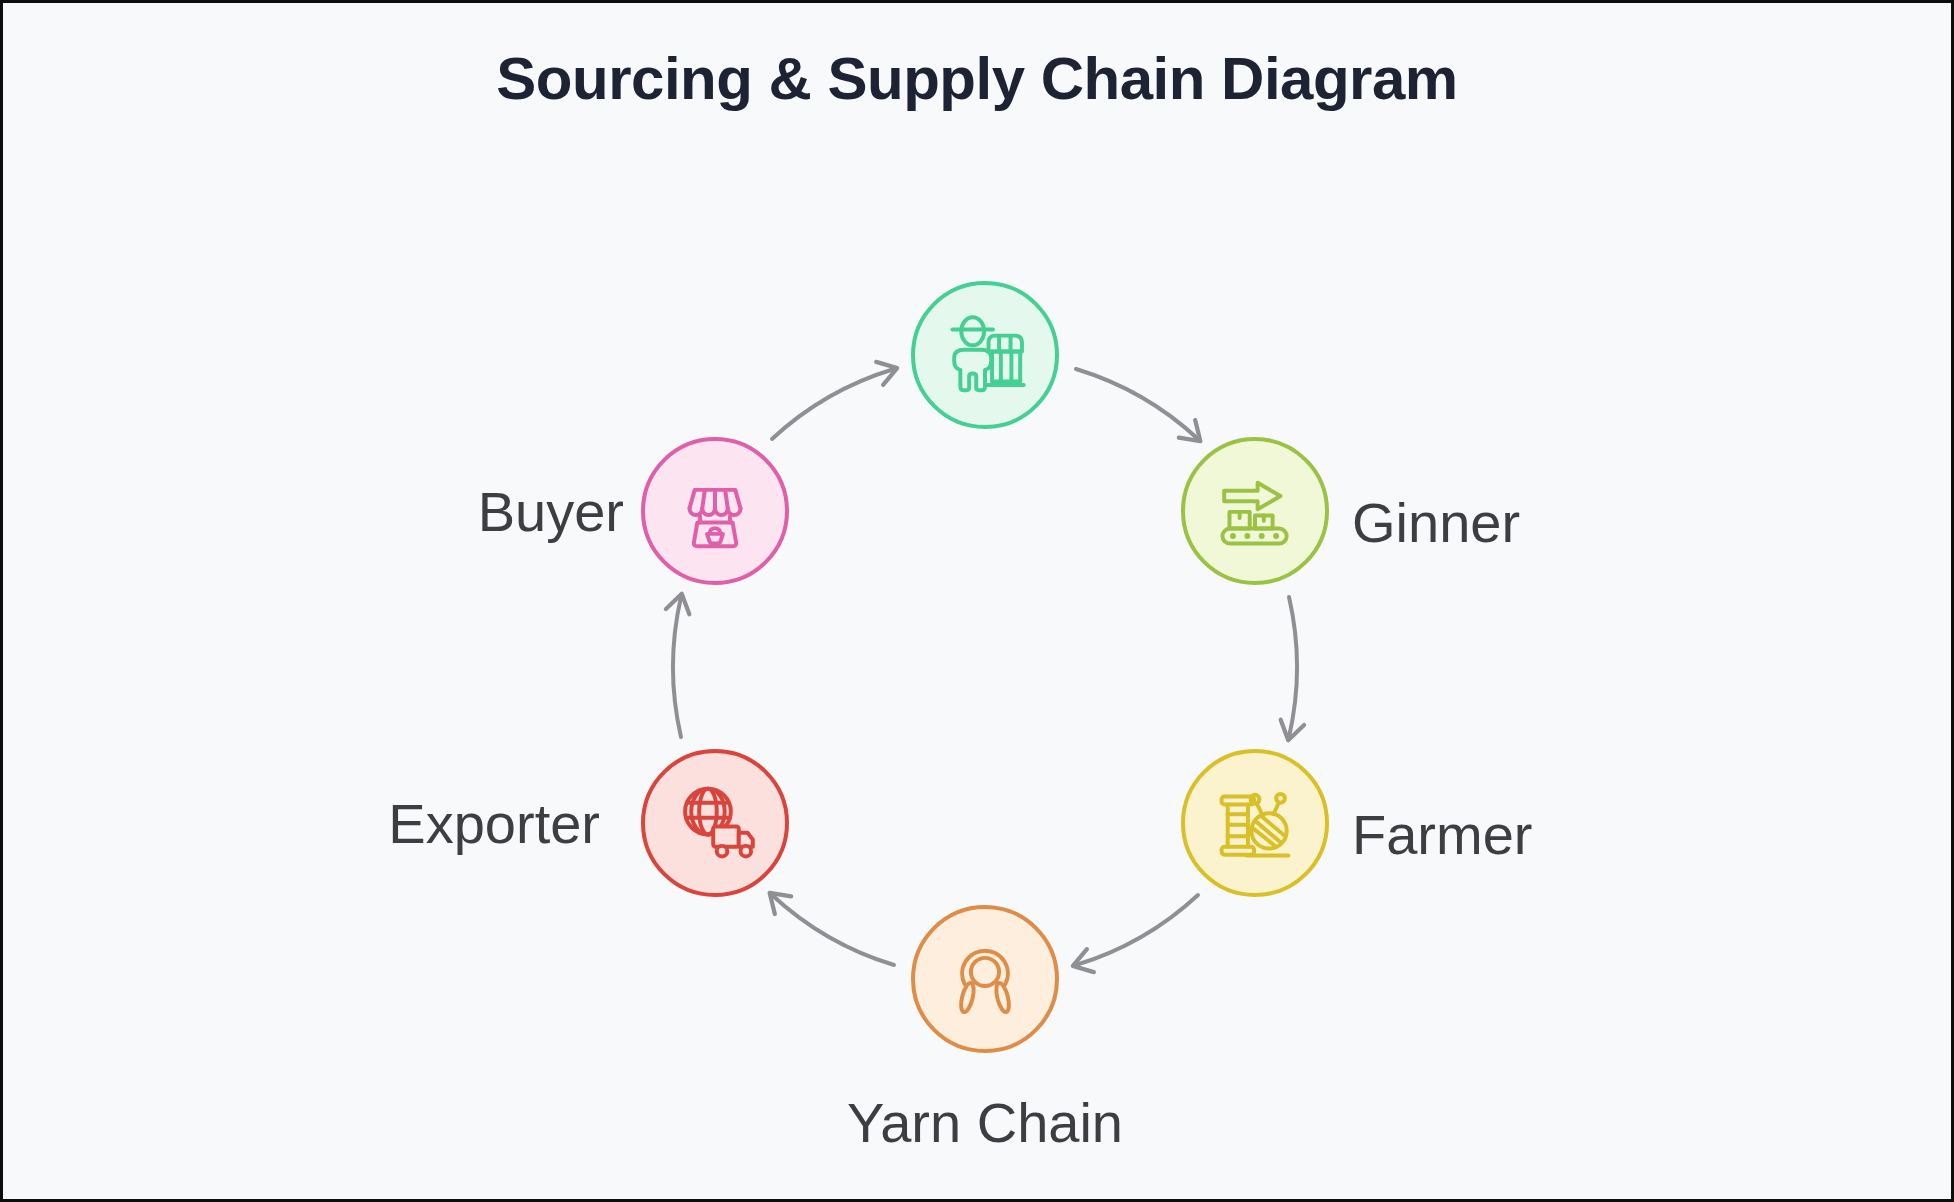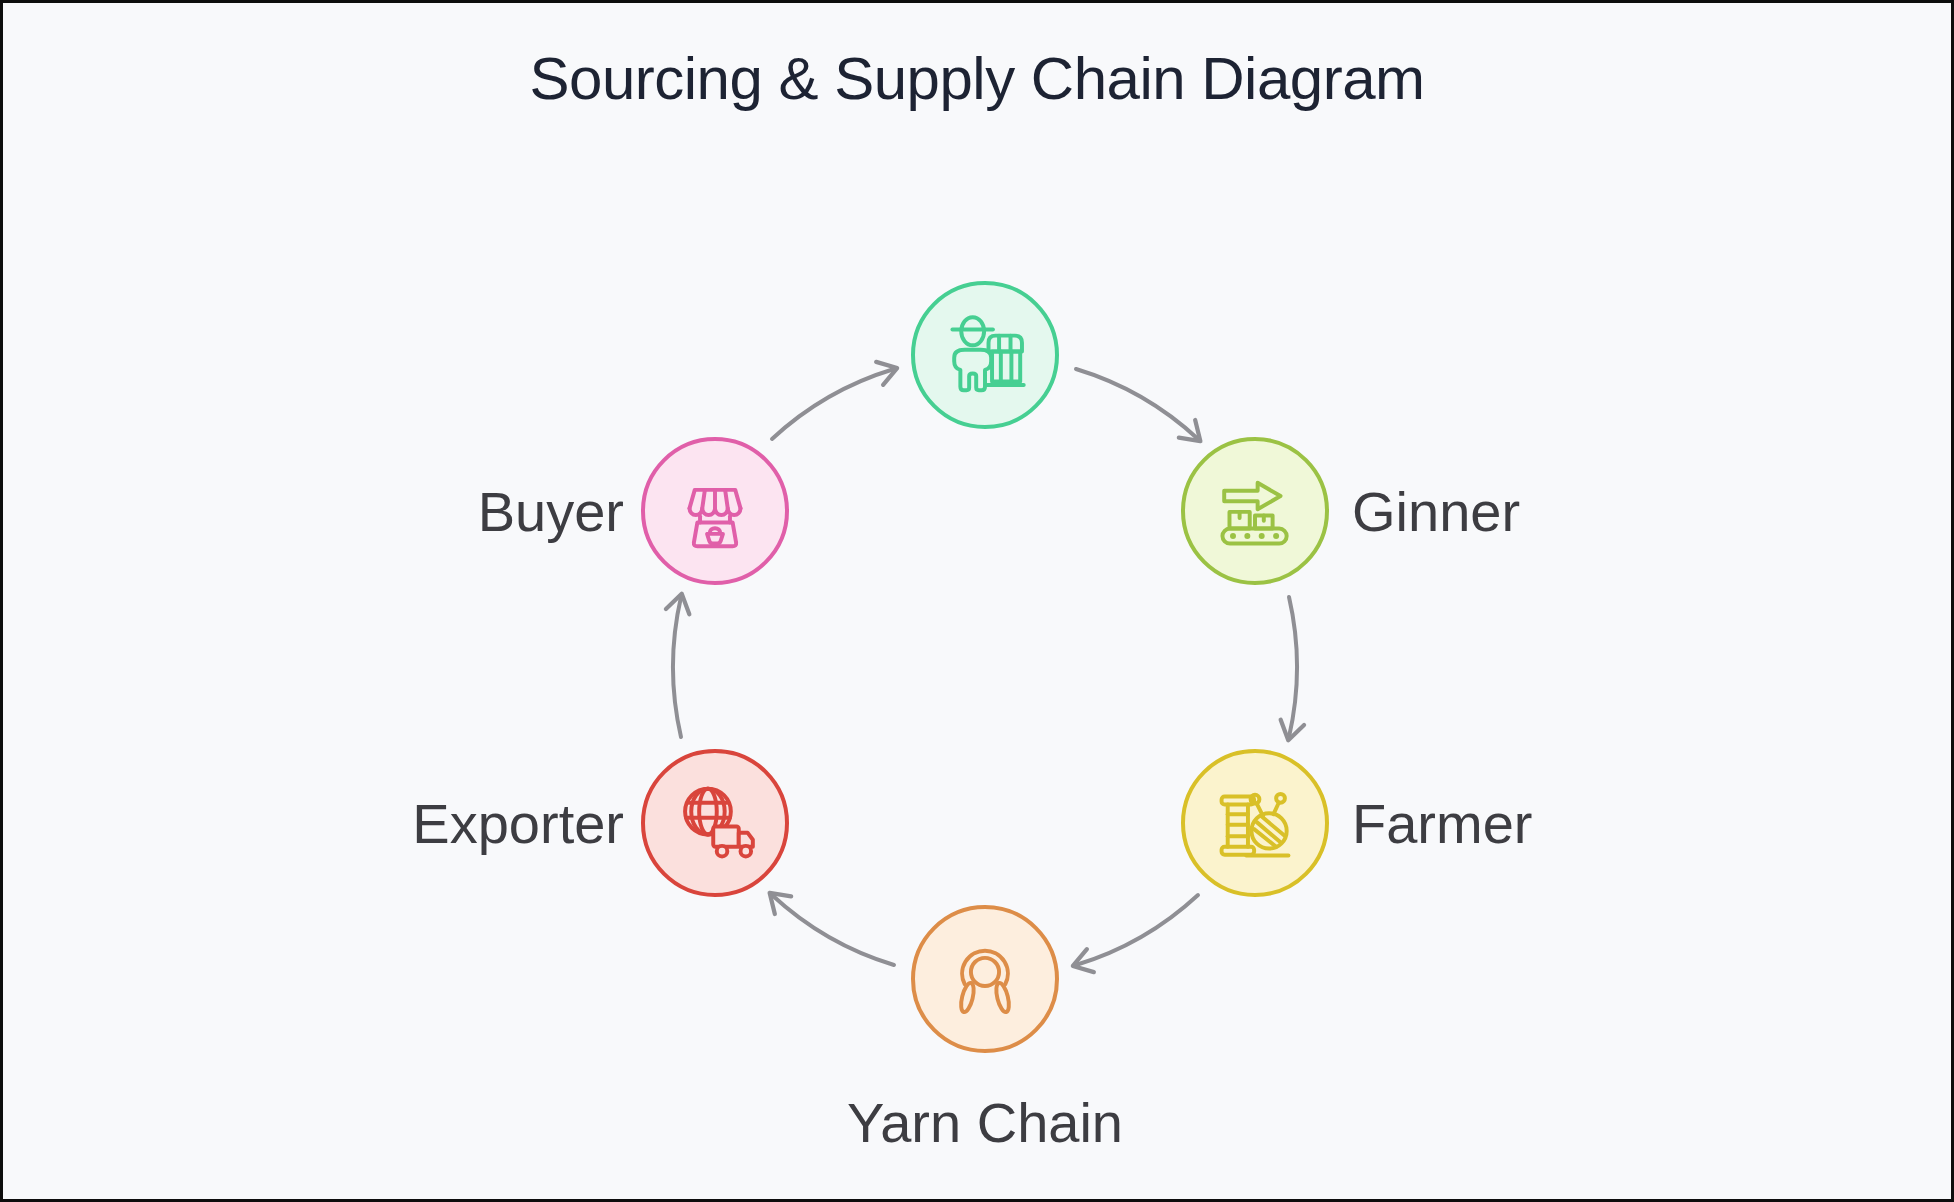--- a/index.html
+++ b/index.html
@@ -8,21 +8,21 @@
     width:1954px;height:1202px;
     background:var(--bg,#f8f9fb);
     box-shadow:inset 0 0 0 3px var(--border,#0d0d0d);
     overflow:hidden;
     font-family:"Liberation Sans",sans-serif;
   }
   .title{
     position:absolute;left:977px;top:78px;
     transform:translate(-50%,-50%);
     margin:0;
-    font-size:60px;font-weight:400;letter-spacing:-0.5px;
+    font-size:60px;font-weight:700;letter-spacing:-0.5px;
     color:var(--title-color,#1d2333);
     white-space:nowrap;
   }
   .arrows{position:absolute;left:0;top:0;width:1954px;height:1202px;}
   .arrow{fill:none;stroke-width:4;stroke-linecap:round;}
   .node{
     position:absolute;
     width:148px;height:148px;
     transform:translate(-50%,-50%);
     box-sizing:border-box;
@@ -39,21 +39,21 @@
   }
   .ic .bgfill{fill:var(--f,#eee);}
   .ic .solid{fill:currentColor;stroke:none;}
   .label{
     position:absolute;
     font-size:56px;font-weight:400;
     color:var(--label-color,#3d3d42);
     white-space:nowrap;
   }
   .lc{transform:translate(-50%,-50%);}
-  .ll{transform:translate(0,-50%);}
+  .ll{transform:translate(0,-50%);margin-top:11px;}
   .lr{transform:translate(-100%,-50%);text-align:center;}
 </style>
 </head>
 <body>
 
 <div id="canvas">
 
   <h1 class="title">Sourcing &amp; Supply Chain Diagram</h1>
 
   <svg class="arrows" viewBox="0 0 1954 1202" aria-hidden="true">
@@ -139,21 +139,21 @@
       <ellipse cx="42" cy="37" rx="10" ry="26"></ellipse>
       <ellipse cx="42" cy="37" rx="19" ry="26"></ellipse>
       <line x1="20" y1="27" x2="64" y2="27"></line>
       <line x1="17" y1="44" x2="67" y2="44"></line>
       <rect class="bgfill" x="48" y="54" width="29" height="23" rx="2.5"></rect>
       <path class="bgfill" d="M77,61 H87 L93,69 V77 H77 Z"></path>
       <circle class="bgfill" cx="58" cy="82" r="6"></circle>
       <circle class="bgfill" cx="85" cy="82" r="6"></circle>
     </svg>
   </div>
-  <div class="label lr" style="left:624px;top:823px">Exporter</div>
+  <div class="label lr" style="left:600px;top:823px">Exporter</div>
 
   <div class="node" style="left: 715px; top: 511px; --c: #e05fa9; --f: #fce4f1;">
     <svg class="ic" viewBox="0 0 100 100">
       <path d="M21,47 L27,26 H73 L79,47"></path>
       <path d="M21,47 a7.25,7.5 0 0 0 14.5,0 a7.25,7.5 0 0 0 14.5,0 a7.25,7.5 0 0 0 14.5,0 a7.25,7.5 0 0 0 14.5,0"></path>
       <line x1="38.5" y1="26" x2="35.5" y2="47"></line>
       <line x1="50" y1="26" x2="50" y2="47"></line>
       <line x1="61.5" y1="26" x2="64.5" y2="47"></line>
       <line x1="33" y1="56" x2="33" y2="63"></line>
       <line x1="67" y1="56" x2="67" y2="63"></line>

